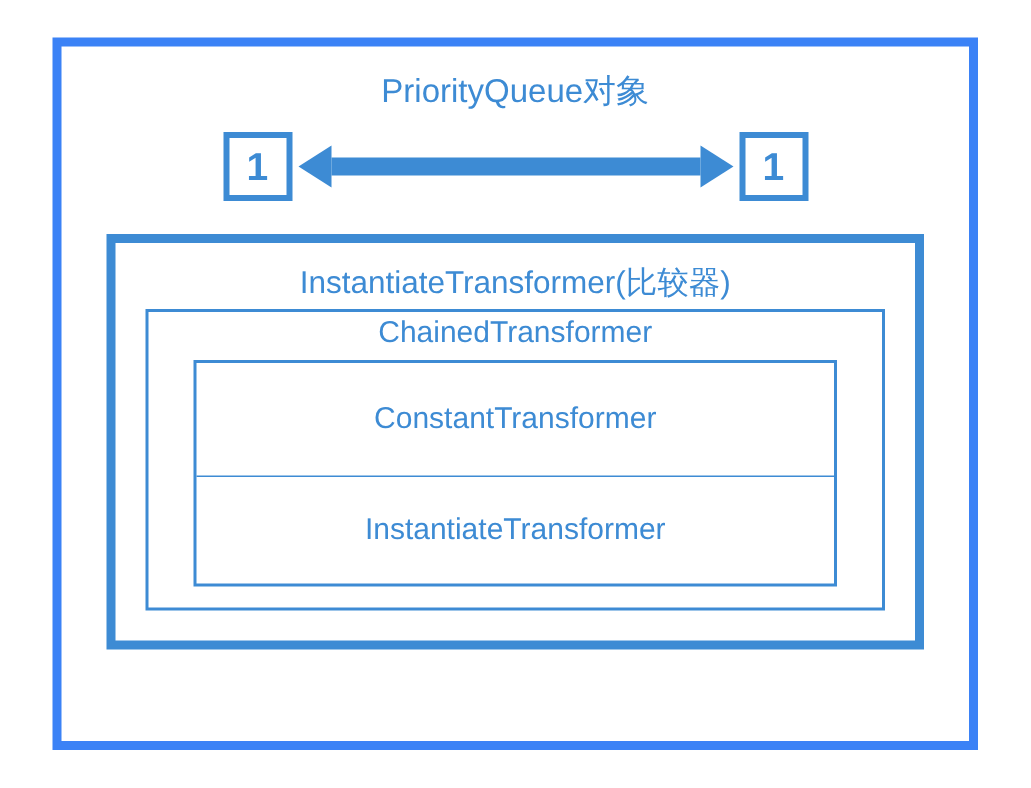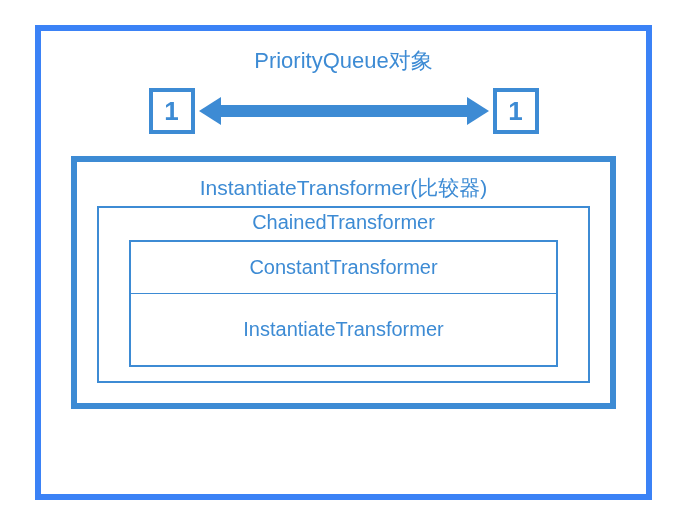--- a/index.html
+++ b/index.html
@@ -100,21 +100,21 @@
       margin: 0 30px 14px 30px;
     }
     .transformer-item {
       text-align: center;
       color: #3d8bd4;
       font-size: 20px;
       padding: 18px 0;
     }
     .transformer-item.first {
       border-bottom: 1px solid #3d8bd4;
-      padding: 14px 0;
+      padding: 26px 0;
     }
     .transformer-item.second {
       padding: 24px 4px;
     }
   </style>
 </head>
 <body>
 
 <div class="outer-box">
   <div class="title-main">PriorityQueue对象</div>

